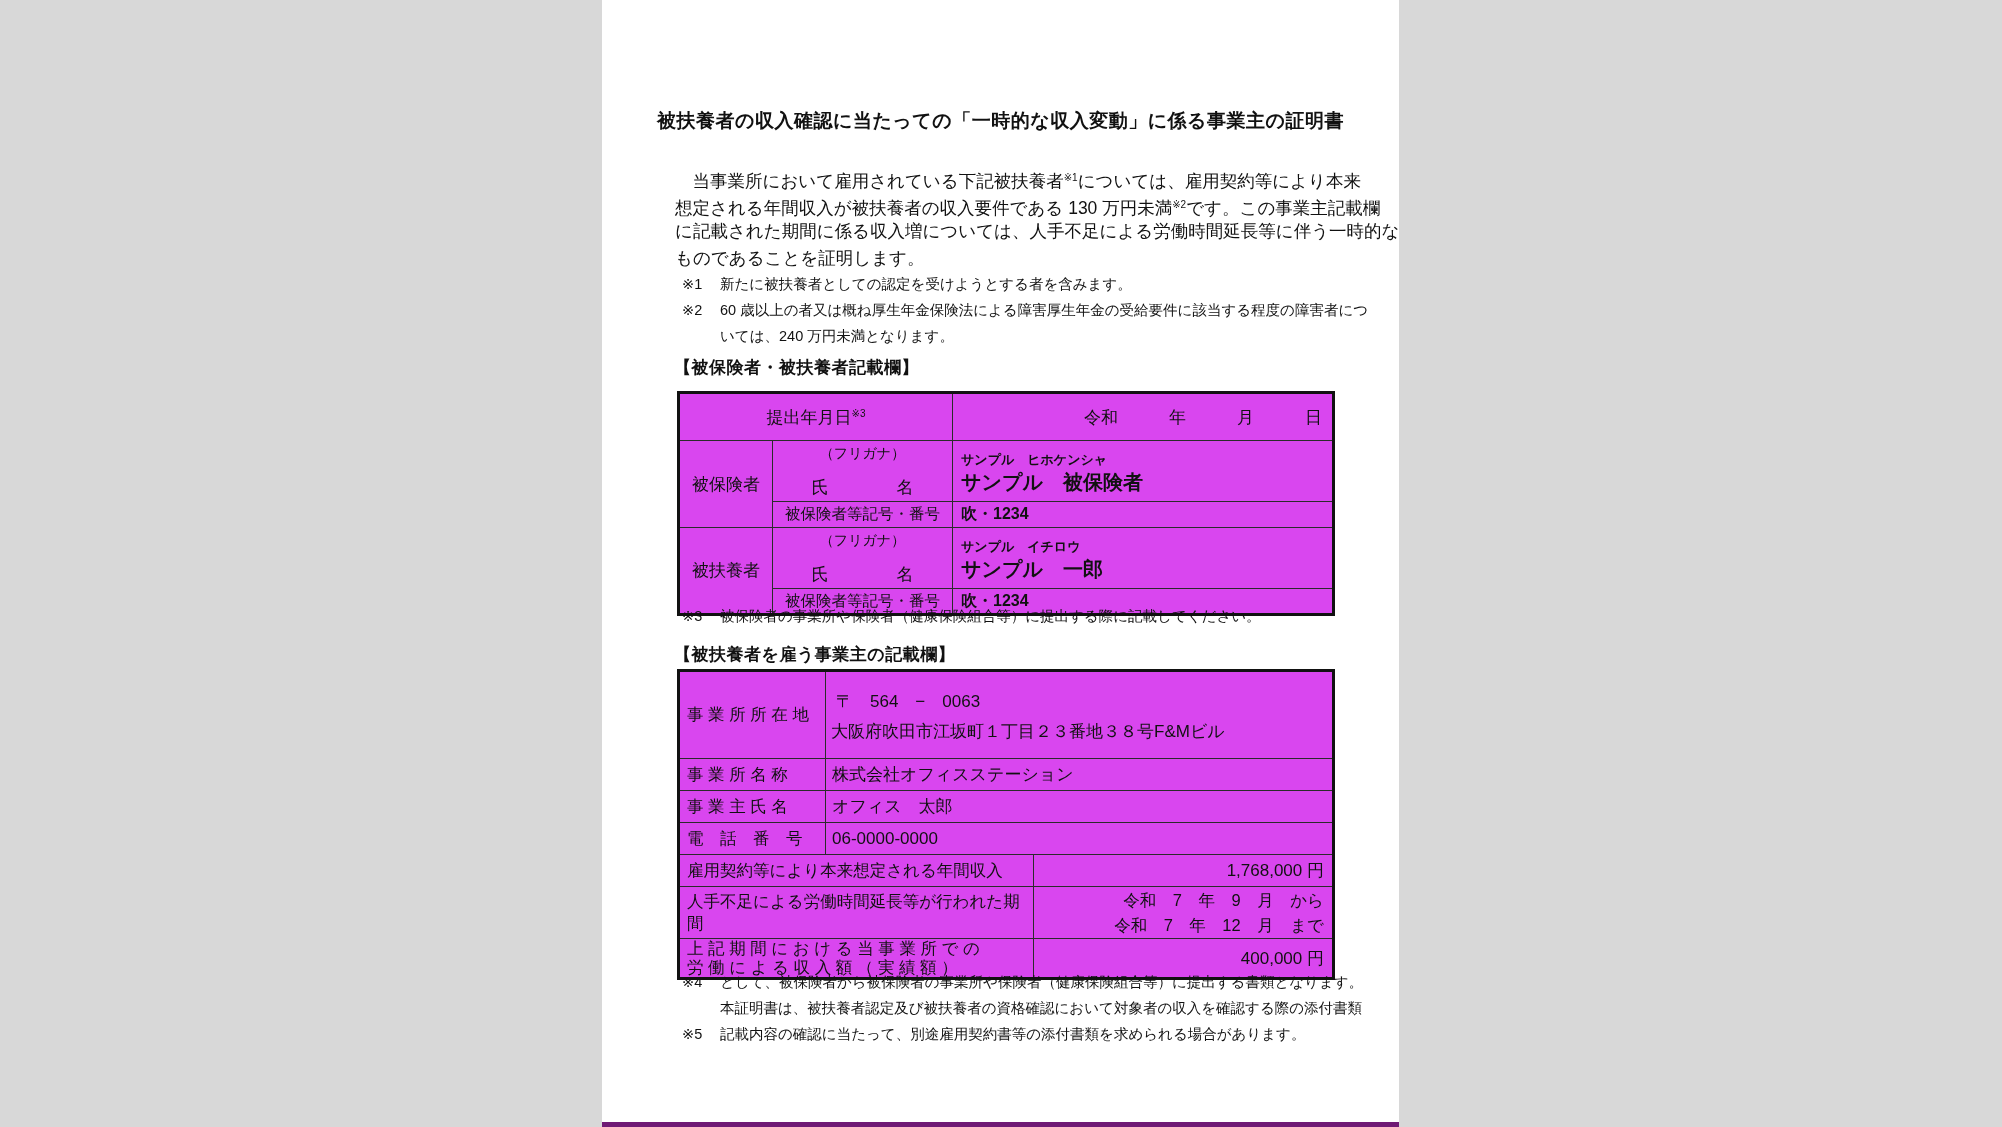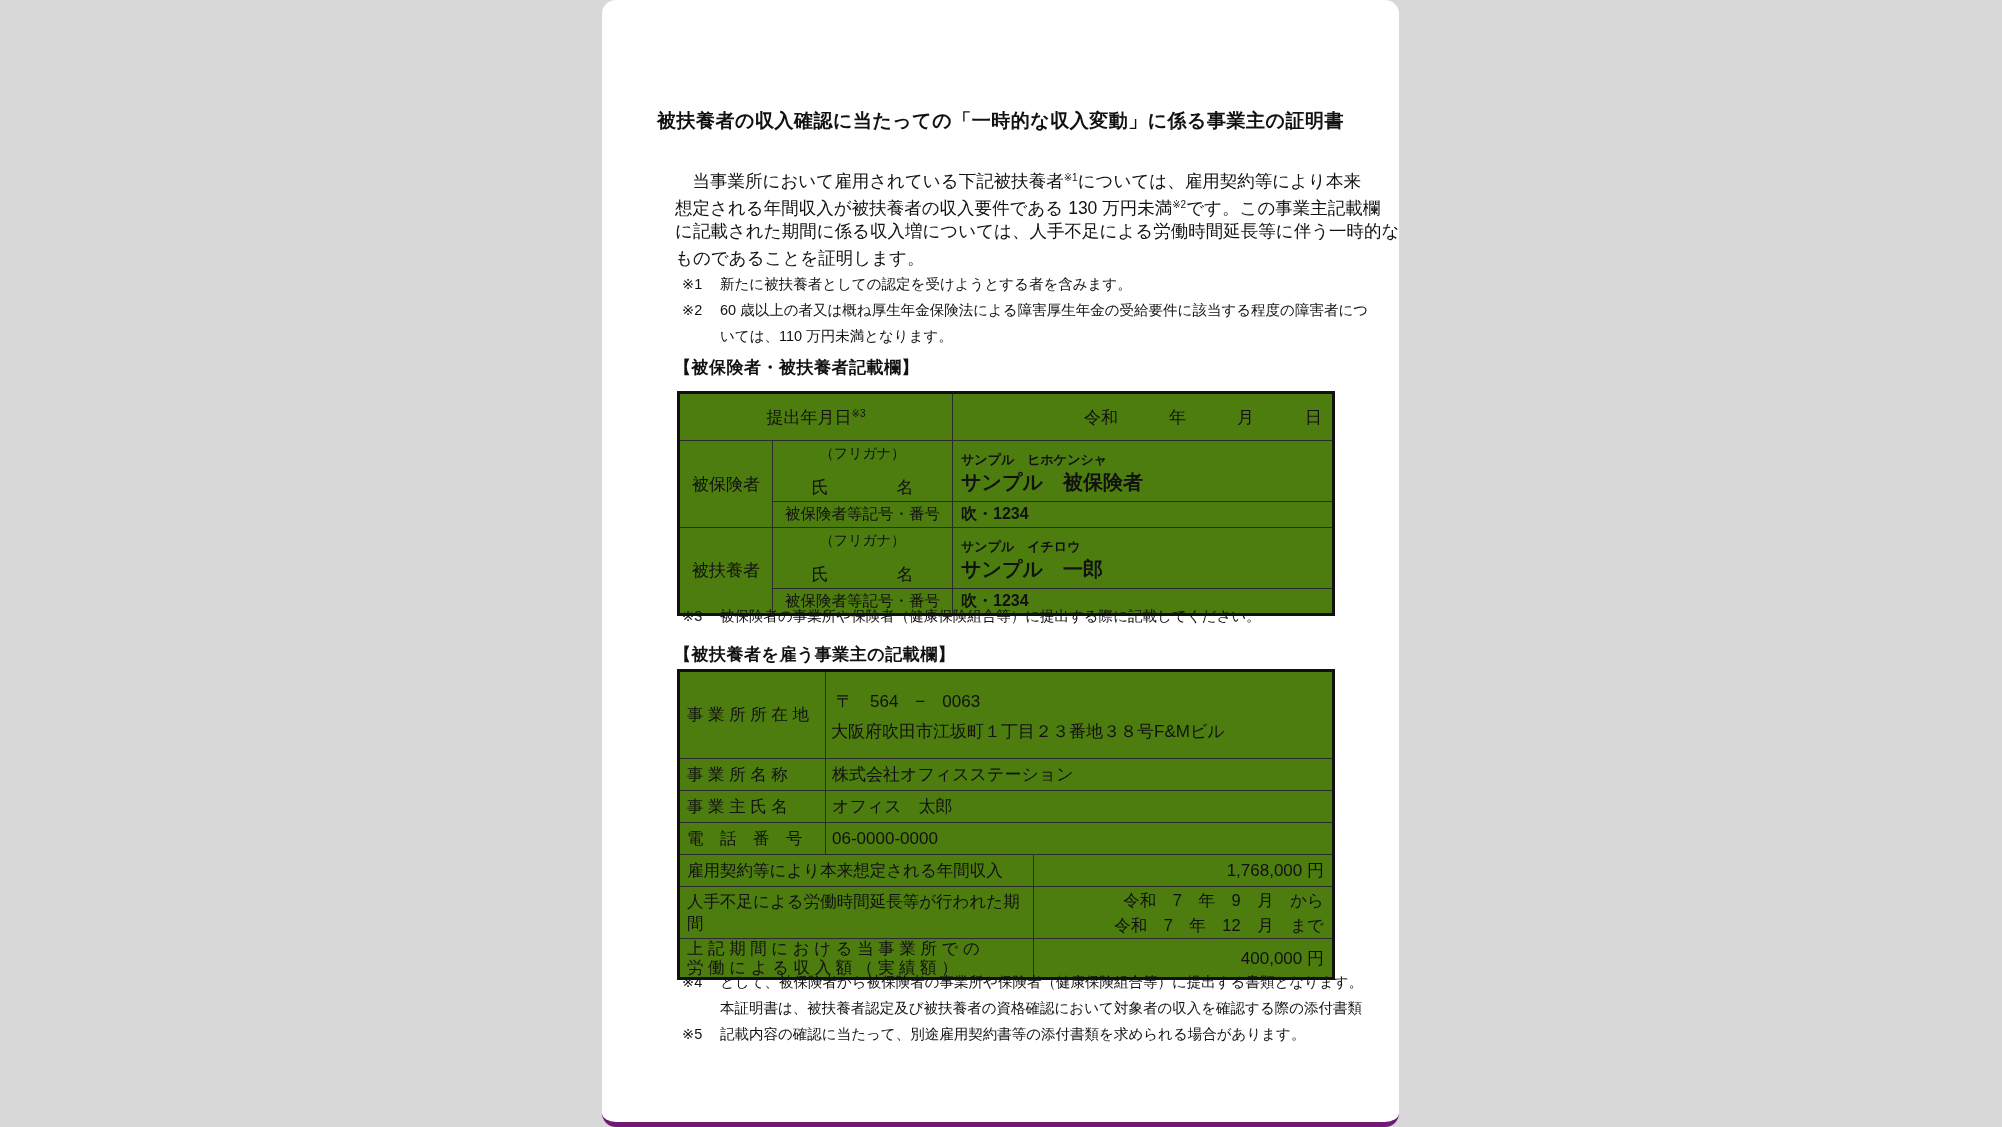--- a/index.html
+++ b/index.html
@@ -1,30 +1,30 @@
 <!DOCTYPE html>
 <html><head>
 <meta charset="utf-8">
 <style>
   html,body{margin:0;padding:0;width:2002px;height:1127px;background:#d8d8d8;overflow:hidden;
             font-family:"Liberation Sans","DejaVu Sans",sans-serif;color:#111;}
-  .page{position:absolute;left:602px;top:0;width:797px;height:1122px;background:#ffffff;border-bottom:5px solid #701a75;border-radius:14px;}
+  .page{position:absolute;left:602px;top:0;width:797px;height:1122px;background:#ffffff;border-bottom:5px solid #701a75;}
   .abs{position:absolute;}
   .title{top:108px;left:0;width:100%;text-align:center;font-size:19px;font-weight:bold;letter-spacing:.5px;}
   .intro{top:164px;left:73px;font-size:17.5px;line-height:27px;white-space:nowrap;}
   .intro .iline{height:27px;}
   sup.ref{font-size:10px;vertical-align:6px;}
   .notes{font-size:14.5px;line-height:26px;}
   .notes-top{top:271px;left:80px;}
   .note{display:flex;}
   .note .mark{width:38px;flex:0 0 38px;}
   .sec-head{left:72px;font-size:17px;font-weight:bold;letter-spacing:.5px;}
   .sec1-head{top:356px;}
   .sec2-head{top:643px;}
-  table{border-collapse:collapse;table-layout:fixed;background:#4d7c0f;}
+  table{border-collapse:collapse;table-layout:fixed;background:#d946ef;}
   table.doc{border:3px solid #111;}
   table.doc td{border:1px solid #2b2b2b;padding:0;vertical-align:middle;overflow:hidden;}
   .t1{top:391px;left:75px;width:655px;}
   .t2{top:669px;left:75px;width:655px;}
   
   .c-submit{text-align:center;font-size:17px;}
   .c-era{text-align:right;font-size:17px;padding-right:10px !important;}
   .c-role{text-align:center;font-size:17px;}
   .c-namelabel{text-align:center;}
   .c-namelabel .furi{font-size:14px;line-height:20px;padding-top:2px;}
@@ -61,21 +61,21 @@
 
   <div class="abs notes notes-top">
     <div class="note">
       <span class="mark">※1</span>
       <div class="ntext">新たに被扶養者としての認定を受けようとする者を含みます。</div>
     </div>
     <div class="note">
       <span class="mark">※2</span>
       <div class="ntext">
         <div>60 歳以上の者又は概ね厚生年金保険法による障害厚生年金の受給要件に該当する程度の障害者につ</div>
-        <div>いては、110 万円未満となります。</div>
+        <div>いては、240 万円未満となります。</div>
       </div>
     </div>
   </div>
 
   <div class="abs sec-head sec1-head">【被保険者・被扶養者記載欄】</div>
 
   <table class="abs doc t1">
     <colgroup>
         <col style="width:94px">
         <col style="width:180px">

